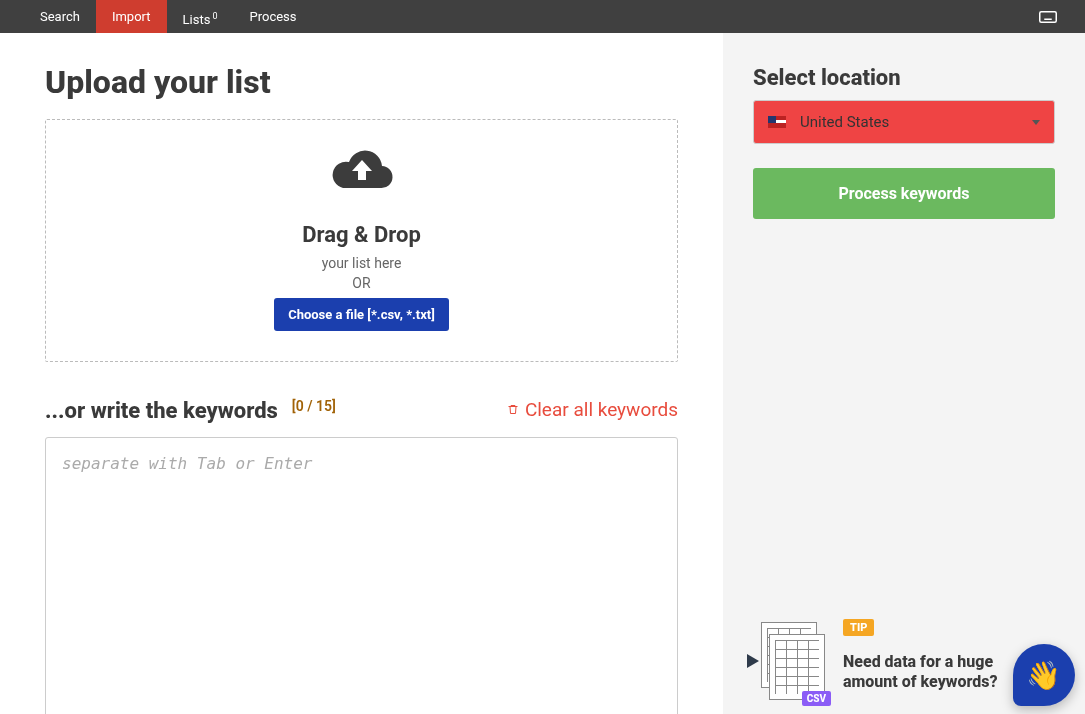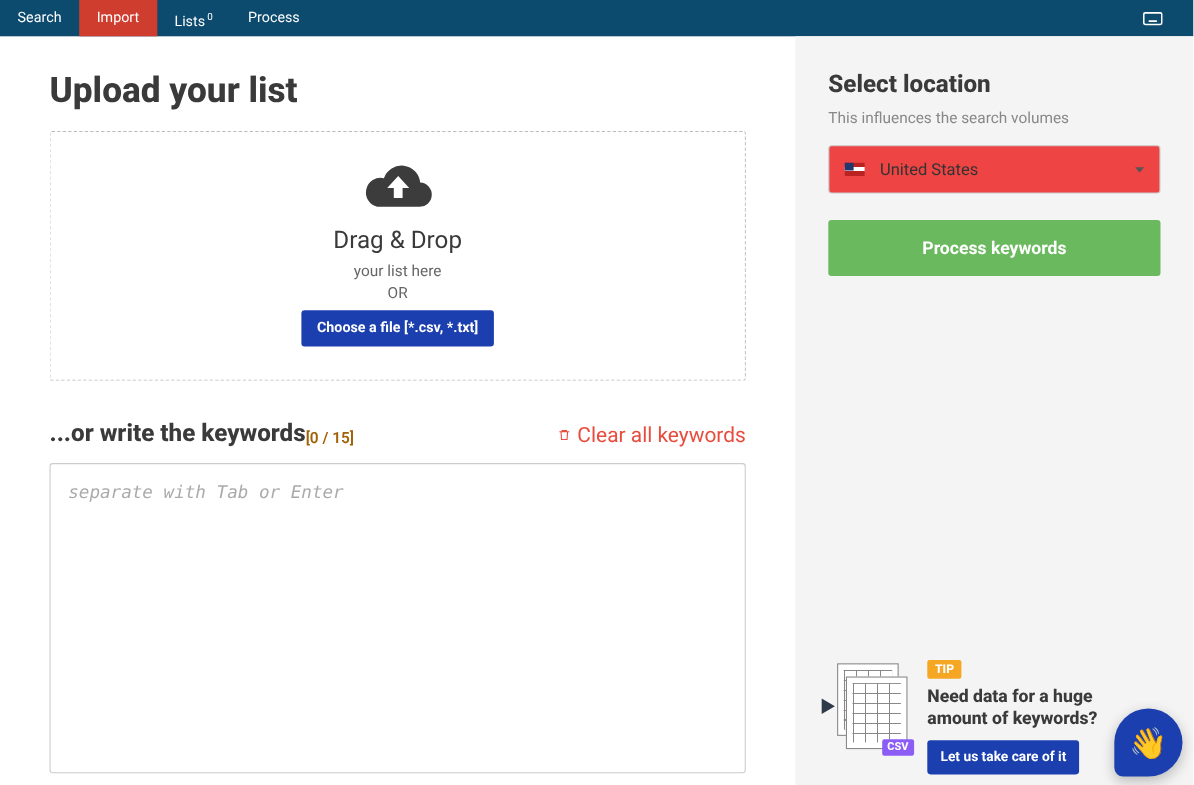--- a/index.html
+++ b/index.html
@@ -1,19 +1,19 @@
 <!DOCTYPE html>
 <html><head>
 <meta charset="utf-8">
 <style>
   * { box-sizing: border-box; margin: 0; padding: 0; }
   body { font-family: -apple-system, BlinkMacSystemFont, "Segoe UI", Roboto, Arial, sans-serif; background: #fff; color: #333; width: 1085px; height: 714px; overflow: hidden; }
 
   
-  .topnav { background: #0c4a6e; height: 33px; display: flex; align-items: center; color: #fff; font-size: 13px; }
+  .topnav { background: #404040; height: 33px; display: flex; align-items: center; color: #fff; font-size: 13px; padding-left: 24px; }
   .topnav .left { display: flex; }
   .topnav .nav-item { padding: 0 16px; height: 33px; line-height: 33px; cursor: pointer; }
   .topnav .nav-item.active { background: #cf3d2f; }
   .topnav .nav-item sup { font-size: 9px; vertical-align: super; margin-left: 2px; }
   .topnav .right { margin-left: auto; display: flex; align-items: center; gap: 16px; padding-right: 18px; flex-direction: column; }
   .topnav .icon-btn { cursor: pointer; display: flex; align-items: center; }
   .topnav .help { display: flex; align-items: center; gap: 4px; }
   .chevdown { width: 8px; height: 8px; border-right: 1.5px solid #fff; border-bottom: 1.5px solid #fff; transform: rotate(45deg); margin-top: -3px; }
 
   
@@ -24,29 +24,29 @@
   h1 { font-size: 32px; font-weight: 800; color: #3a3a3a; margin-bottom: 18px; }
   h2.side { font-size: 22px; font-weight: 800; color: #3a3a3a; margin-bottom: 10px; margin-top: 4px; }
   .subtle { color: #888; font-size: 14px; margin-bottom: 16px; }
 
   
   .dropzone {
     border: 1px dashed #bbb; border-radius: 2px; text-align: center;
     padding: 26px 20px 30px; margin-bottom: 36px;
   }
   .dropzone .cloud { display: inline-block; margin-bottom: 8px; }
-  .dropzone .dd-title { font-size: 22px; font-weight: 400; color: #3a3a3a; margin-top: 2px; }
+  .dropzone .dd-title { font-size: 22px; font-weight: 700; color: #3a3a3a; margin-top: 18px; }
   .dropzone .dd-sub { color: #666; font-size: 14px; margin-top: 6px; line-height: 1.45; }
   .choose-btn {
     display: inline-block; background: #1b3fae; color: #fff; font-weight: 700;
     font-size: 13px; padding: 9px 14px; border-radius: 3px; margin-top: 4px; cursor: pointer;
   }
 
   
-  .kw-head { display: flex; align-items: flex-end; margin-bottom: 14px; }
+  .kw-head { display: flex; align-items: flex-start; gap: 14px; margin-bottom: 14px; }
   .kw-head h3 { font-size: 22px; font-weight: 800; color: #3a3a3a; }
   .kw-counter { color: #a16207; font-size: 14px; font-weight: 600; }
   .kw-clear { margin-left: auto; color: #e84c3d; font-size: 19px; display: flex; align-items: center; gap: 6px; cursor: pointer; }
 
   .kw-box {
     border: 1px solid #ccc; border-radius: 3px; width: 100%; height: 282px;
     padding: 16px 16px; font-size: 16px; color: #999; resize: none; outline: none; font-style: italic;
   }
   .kw-box::placeholder { color: #aaa; }
 
@@ -70,21 +70,21 @@
   .tip-card { position: absolute; bottom: 10px; left: 24px; right: 30px; display: flex; gap: 16px; align-items: flex-start; }
   .tip-illus { width: 80px; height: 88px; position: relative; flex-shrink: 0; }
   .sheet { position:absolute; left:14px; top:6px; width:56px; height:66px; background:#fff; border:1.5px solid #888; }
   .sheet.front { left:22px; top:18px; }
   .sheet .grid { position:absolute; inset:5px; background:
      repeating-linear-gradient(#888 0 1px, transparent 1px 9px),
      repeating-linear-gradient(90deg,#888 0 1px, transparent 1px 11px);
   }
   .arrow { position:absolute; left:0; top:38px; width:0;height:0; border-top:7px solid transparent; border-bottom:7px solid transparent; border-left:12px solid #2e3a4a;}
   .csv-badge { position:absolute; right:-4px; bottom:-2px; background:#8b5cf6; color:#fff; font-size:10px; font-weight:800; padding:2px 5px; border-radius:2px;}
-  .tip-text .tip-badge { display:inline-block; background:#f5a623; color:#fff; font-size:11px; font-weight:800; padding:2px 7px; border-radius:2px; margin-bottom:6px;}
+  .tip-text .tip-badge { display:inline-block; background:#f5a623; color:#fff; font-size:11px; font-weight:800; padding:2px 7px; border-radius:2px; margin-bottom:16px;}
   .tip-text .tip-title { font-size:16px; font-weight:800; color:#3a3a3a; line-height:1.25; margin-bottom:10px; max-width: 190px;}
   .tip-text .tip-btn { display:inline-block; background:#1b3fae; color:#fff; font-size:12.5px; font-weight:700; padding:8px 12px; border-radius:3px; cursor:pointer;}
 
   
   .chat-bubble {
     position: fixed; right: 10px; bottom: 8px; width: 62px; height: 62px;
     background: #1b3fae; border-radius: 50% 50% 50% 8px; display:flex; align-items:center; justify-content:center;
     box-shadow: 0 4px 12px rgba(0,0,0,.25); cursor:pointer;
   }
   .chat-bubble span{ font-size:28px; }
@@ -152,21 +152,20 @@
           </svg>
         <span>Clear all keywords</span>
       </div>
     </div>
 
     <textarea class="kw-box" placeholder="separate with Tab or Enter" style=""></textarea>
   </div>
 
   <div class="sidebar">
     <h2 class="side">Select location</h2>
-    <div class="subtle">This influences the search volumes</div>
 
     <div class="loc-select">
       <span class="flag"></span>
       <span class="loc-label">United States</span>
       <span class="caret"></span>
     </div>
 
     <div class="process-btn">Process keywords</div>
 
     <div class="tip-card">
@@ -176,21 +175,20 @@
           </div>
         <div class="sheet front">
             <div class="grid"></div>
           </div>
         <div class="arrow"></div>
         <div class="csv-badge">CSV</div>
       </div>
       <div class="tip-text">
         <div class="tip-badge">TIP</div>
         <div class="tip-title">Need data for a huge amount of keywords?</div>
-        <div class="tip-btn">Let us take care of it</div>
       </div>
     </div>
   </div>
 </div>
 
 <div class="chat-bubble">
   <span>👋</span>
 </div>
 
 </body></html>

